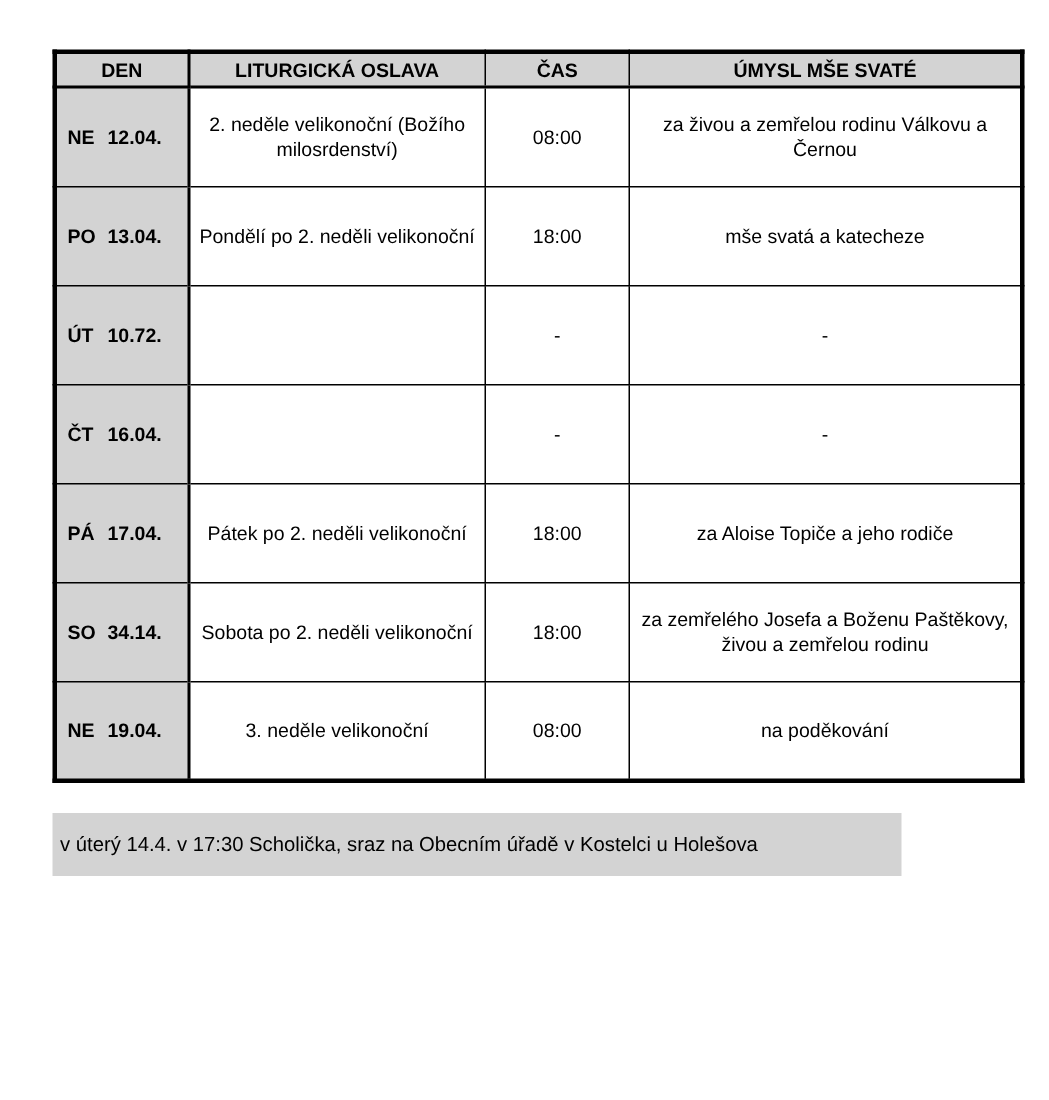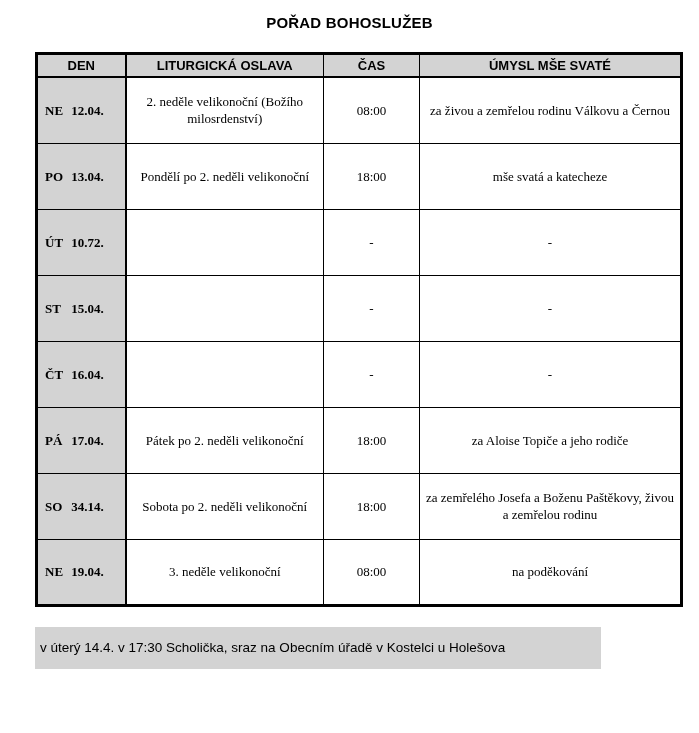--- a/index.html
+++ b/index.html
@@ -24,21 +24,21 @@
   col.c-umysl { width: 262px; }
 
   .schedule th {
     background: #d3d3d3;
     border: 1px solid #000; border-bottom: 2px solid #000;
     font-size: 13px; font-weight: bold;
     padding: 3px 2px; height: 15px;
   }
   .schedule th.th-den { border-right: 2px solid #000; }
 
-  .schedule tbody tr { height: 66px; font-family: Liberation Serif, serif; }
+  .schedule tbody tr { height: 66px; }
   .schedule td {
     border: 1px solid #000;
     font-size: 13px; text-align: center; vertical-align: middle;
     padding: 2px 3px; line-height: 17px;
   }
   .schedule td.day-cell {
     background: #d3d3d3; font-weight: bold;
     text-align: left; padding-left: 7px;
     border-right: 2px solid #000;
   }
@@ -49,21 +49,20 @@
     background: #d3d3d3;
     display: flex; align-items: center;
     box-sizing: border-box; padding-left: 5px;
     font-size: 13.5px;
   }
 </style>
 </head>
 <body>
 
 <div class="page-header">
-  <div class="title">POŘAD BOHOSLUŽEB</div>
 </div>
 
 <table class="schedule">
   <colgroup>
     <col class="c-den">
       <col class="c-lit">
       <col class="c-cas">
       <col class="c-umysl">
   </colgroup>
   <thead>
@@ -87,26 +86,20 @@
         <td>18:00</td>
         <td>mše svatá a katecheze</td>
       </tr>
       <tr>
         <td class="day-cell"><span class="day-abbr">ÚT</span> <span>10.72.</span></td>
         <td></td>
         <td>-</td>
         <td>-</td>
       </tr>
       <tr>
-        <td class="day-cell"><span class="day-abbr">ST</span> <span>15.04.</span></td>
-        <td></td>
-        <td>-</td>
-        <td>-</td>
-      </tr>
-      <tr>
         <td class="day-cell"><span class="day-abbr">ČT</span> <span>16.04.</span></td>
         <td></td>
         <td>-</td>
         <td>-</td>
       </tr>
       <tr>
         <td class="day-cell"><span class="day-abbr">PÁ</span> <span>17.04.</span></td>
         <td>Pátek po 2. neděli velikonoční</td>
         <td>18:00</td>
         <td>za Aloise Topiče a jeho rodiče</td>

